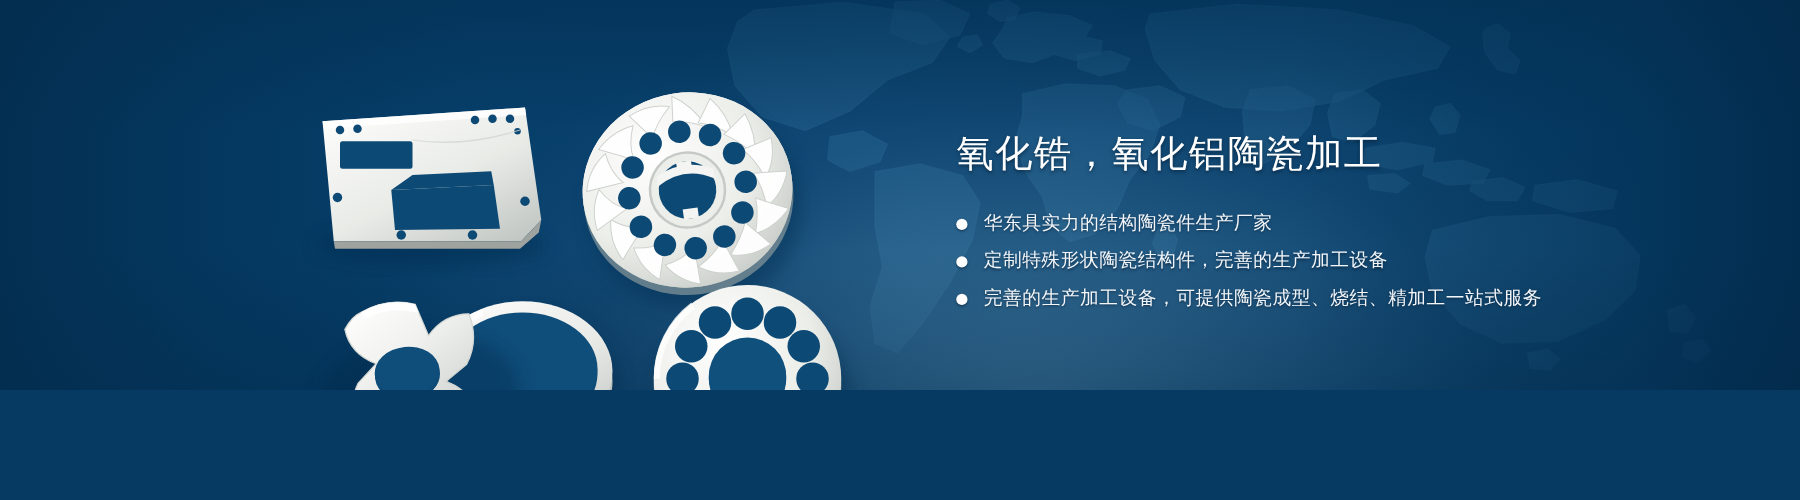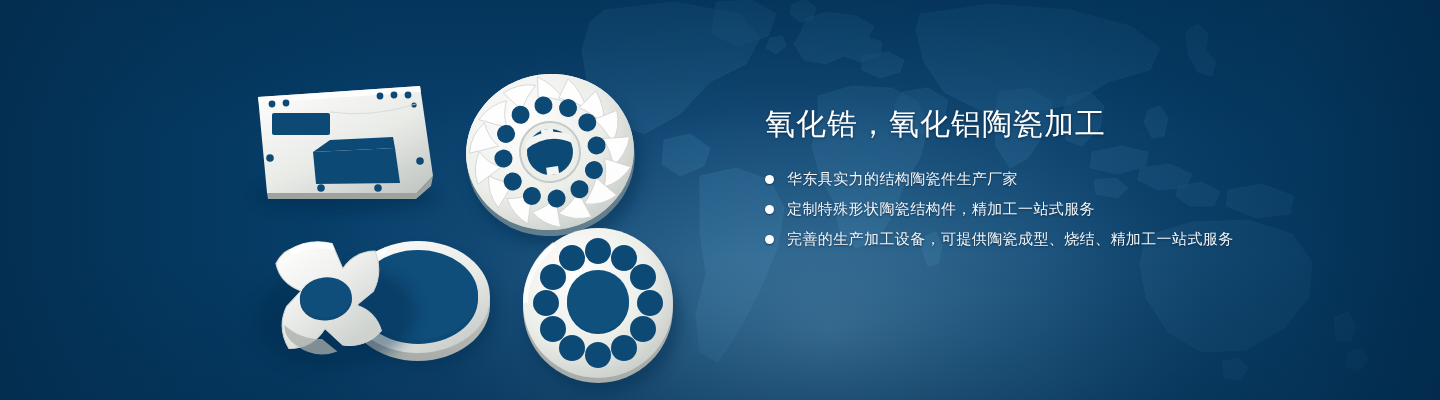--- a/index.html
+++ b/index.html
@@ -6,21 +6,21 @@
   * { margin:0; padding:0; box-sizing:border-box; }
   html, body {
     width:1440px; height:400px;
     overflow:hidden;
     background:#063a62;
     font-family:"Liberation Sans", "DejaVu Sans", sans-serif;
   }
 
   #banner {
     position:relative;
-    width:1440px; height:400px;
+    width:1440px; height:312px;
     overflow:hidden;
     background:#04355c;
   }
 
   
   .bg-base {
     position:absolute; inset:0;
     background:#06406c;
   }
   
@@ -313,21 +313,21 @@
   <div class="copy">
     <h1 class="headline">氧化锆，氧化铝陶瓷加工</h1>
 
     <ul class="bullets">
       <li class="bullet">
         <span class="dot"></span>
         <span class="btext">华东具实力的结构陶瓷件生产厂家</span>
       </li>
       <li class="bullet">
         <span class="dot"></span>
-        <span class="btext">定制特殊形状陶瓷结构件，精加工一站式服务</span>
+        <span class="btext">定制特殊形状陶瓷结构件，完善的生产加工设备</span>
       </li>
       <li class="bullet">
         <span class="dot"></span>
         <span class="btext">完善的生产加工设备，可提供陶瓷成型、烧结、精加工一站式服务</span>
       </li>
     </ul>
   </div>
 
 </div>
 

